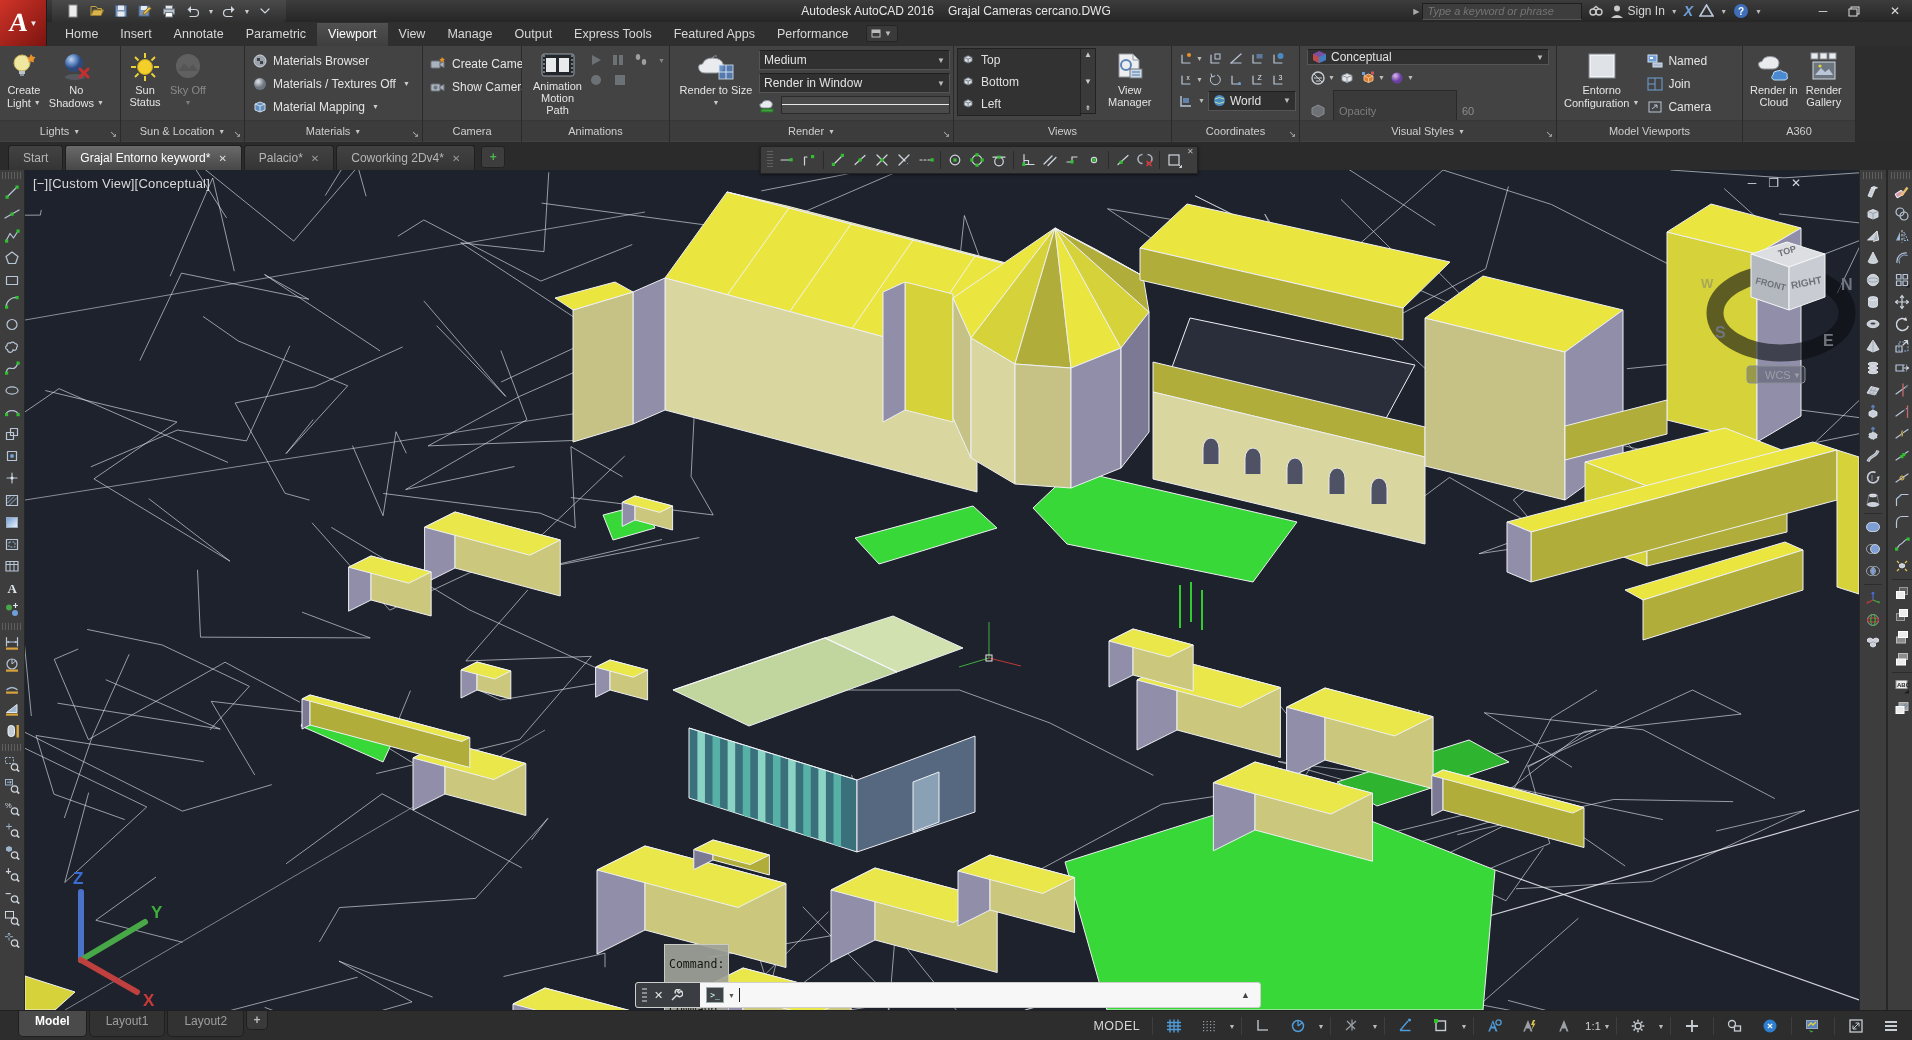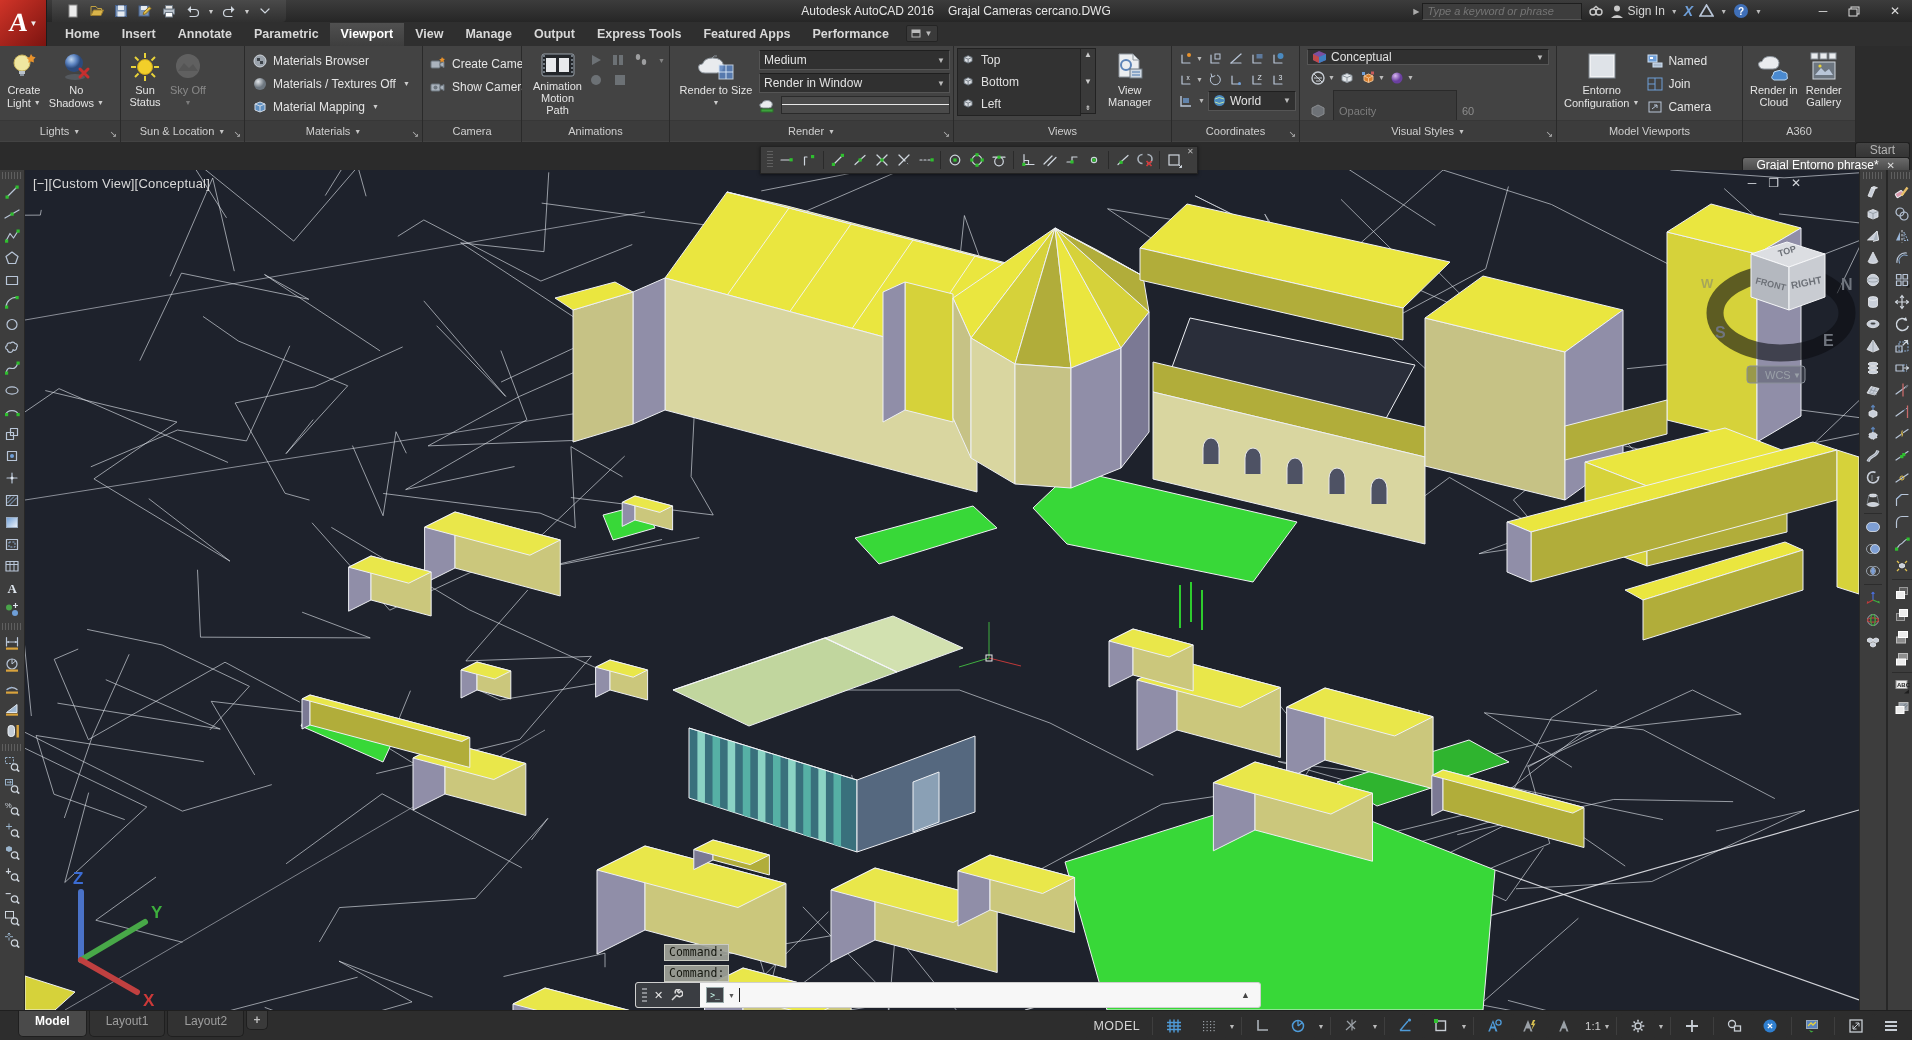--- a/index.html
+++ b/index.html
@@ -17,21 +17,21 @@
   #search-wrap{display:flex;align-items:center;gap:3px;}
   #search-wrap .exp{font-size:8px;color:#aaa;}
   #infocenter input{width:150px;height:15px;background:#3d3d3d;border:1px solid #1e1e1e;border-bottom-color:#555;color:#9a9a9a;font-style:italic;font-size:11px;padding:0 4px;outline:none;}
   .ic-item{display:flex;align-items:center;gap:3px;font-size:12px;color:#d6d6d6;}
   .ic-dd{font-size:7px;color:#bbb;}
   #winbtns{position:absolute;right:6px;top:0;height:22px;display:flex;align-items:center;gap:14px;color:#ddd;}
   .wbtn{width:22px;text-align:center;font-size:12px;}
   
   #menubar{position:absolute;left:0;top:22px;width:1912px;height:24px;background:#2f2f2f;display:flex;align-items:flex-end;}
   #menubar .spacer{width:54px;}
-  .mtab{padding:4px 11px 5px;color:#d8d8d8;font-size:12.5px;font-weight:bold;}
+  .mtab{padding:4px 11px 5px;color:#d8d8d8;font-size:12.5px;}
   .mtab.active{background:linear-gradient(#505050,#3e3e3e);color:#fff;}
   .ribbon-min{margin-left:6px;margin-bottom:4px;width:30px;height:15px;display:flex;align-items:center;justify-content:center;gap:3px;color:#bbb;background:#3a3a3a;border:1px solid #242424;border-radius:2px;font-size:8px;}
   
   #ribbon{position:absolute;left:0;top:46px;width:1912px;height:96px;background:#2c2c2c;display:flex;}
   .panel{height:96px;background:#434343;border-right:1px solid #2a2a2a;display:flex;flex-direction:column;flex:none;}
   .p-body{height:74px;display:flex;align-items:stretch;padding:2px 3px;box-sizing:border-box;}
   .p-foot{height:20px;background:#3c3c3c;border-top:1px solid #373737;display:flex;align-items:center;justify-content:center;color:#cfcfcf;font-size:11px;gap:4px;position:relative;}
   .p-foot .lnch{position:absolute;right:3px;bottom:2px;font-size:9px;color:#b5b5b5;}
   .p-foot .fdd{font-size:7px;color:#c5c5c5;}
   .bigbtn{display:flex;flex-direction:column;align-items:center;justify-content:flex-start;padding:2px 4px;border-radius:2px;color:#e4e4e4;font-size:11px;line-height:12px;text-align:center;}
@@ -43,41 +43,41 @@
   .vcol{display:flex;flex-direction:column;justify-content:flex-start;}
   .combo{display:flex;align-items:center;background:#303030;border:1px solid #555;border-top-color:#1f1f1f;color:#e2e2e2;font-size:12px;height:18px;padding:0 4px;gap:4px;}
   .combo .cdd{margin-left:auto;font-size:8px;color:#bbb;}
   .minibtn{width:21px;height:21px;display:flex;align-items:center;justify-content:center;border-radius:2px;}
   .mini-dd{font-size:7px;color:#bbb;width:8px;}
   #views-list{width:122px;height:66px;background:#323232;border:1px solid #222;display:flex;flex-direction:column;}
   .vitem{display:flex;align-items:center;gap:5px;height:22px;padding:0 4px;color:#e0e0e0;font-size:12px;}
   #views-scroll{width:15px;height:66px;background:#3a3a3a;border:1px solid #222;border-left:none;display:flex;flex-direction:column;align-items:center;justify-content:space-between;padding:1px 0;box-sizing:border-box;color:#ccc;font-size:8px;}
   .opfield{width:112px;height:16px;background:#3a3a3a;border:1px solid #2a2a2a;color:#7d7d7d;font-size:11px;display:flex;align-items:center;padding:12px 5px;}
   
-  #filetabs{position:absolute;left:0;top:142px;width:1912px;height:28px;background:#2b2b2b;display:flex;align-items:flex-end;padding-left:8px;box-sizing:border-box;flex-direction:column;}
+  #filetabs{position:absolute;left:0;top:142px;width:1912px;height:28px;background:#2b2b2b;display:flex;align-items:flex-end;padding-left:8px;box-sizing:border-box;}
   .ftab{height:24px;display:flex;align-items:center;gap:8px;padding:0 14px;margin-right:2px;background:linear-gradient(#424242,#353535);color:#b5b5b5;font-size:12px;border:1px solid #1f1f1f;border-bottom:none;border-radius:3px 3px 0 0;}
   .ftab.active{background:linear-gradient(#6a6a6a,#474747);color:#fff;}
   .ftab .fx{font-size:10px;color:#999;}
   .ftab.active .fx{color:#ddd;}
   #ftab-plus{width:22px;height:20px;margin-left:4px;margin-bottom:2px;background:#3d3d3d;border:1px solid #222;border-radius:3px;color:#4db84d;display:flex;align-items:center;justify-content:center;font-weight:bold;}
   
   #workspace{position:absolute;left:0;top:170px;width:1912px;height:840px;display:flex;}
   .vtb{background:#3d3d3d;border-right:1px solid #272727;display:flex;flex-direction:column;align-items:center;flex:none;overflow:hidden;}
   #tb-left{width:24px;}
   #tb-modeling{width:26px;border-left:1px solid #272727;}
   #tb-modify{width:28px;border-left:1px solid #272727;}
   .tb-handle{width:80%;height:7px;margin:2px 0;background:repeating-linear-gradient(90deg,#5f5f5f 0 1px,transparent 1px 3px);background-size:100% 2px;background-repeat:repeat-y;background-position:0 1px;}
   .icbtn{width:22px;height:22px;display:flex;align-items:center;justify-content:center;border-radius:2px;flex:none;}
   .tb-sep{width:70%;height:1px;background:#2c2c2c;margin:2px 0;flex:none;}
   #canvas{position:relative;width:1834px;height:840px;background:#1e222c;flex:none;overflow:hidden;}
   #scene{position:absolute;left:0;top:0;}
   #vp-label{position:absolute;left:8px;top:6px;color:#d9d9d9;font-size:13px;letter-spacing:.2px;}
   #vp-controls{position:absolute;right:58px;top:6px;display:flex;gap:12px;color:#d5d8dd;font-size:12px;}
   #cmd-chips{position:absolute;left:639px;top:774px;display:flex;flex-direction:column;gap:4px;}
-  .chip{background:rgba(158,162,152,.92);border:1px solid #caccc2;color:#15170f;font-family:"DejaVu Sans Mono",monospace;font-size:11.5px;padding:0 4px;height:15px;line-height:15px;width:max-content;}
+  .chip{background:rgba(158,162,152,.92);border:1px solid #caccc2;color:#15170f;font-family:"DejaVu Sans Mono",monospace;font-size:11.5px;padding:12px 4px;height:15px;line-height:15px;width:max-content;}
   #cmdbar{position:absolute;left:610px;top:812px;width:624px;height:24px;display:flex;align-items:stretch;border:1px solid #cfcfcf;border-radius:3px;overflow:hidden;background:#f7f7f7;}
   #cmdbar .drag{width:64px;background:#3a3d42;display:flex;align-items:center;gap:7px;padding:0 6px;box-sizing:border-box;}
   #cmdbar .dots{width:5px;height:14px;background:repeating-linear-gradient(#8a8d92 0 2px,transparent 2px 4px);}
   #cmdbar .cx{color:#e8e8e8;font-size:11px;}
   #cmdbar .cin{flex:1;display:flex;align-items:center;gap:4px;padding:0 6px;}
   #cmdbar .prompt{width:16px;height:14px;background:#3f4247;border:1px solid #9aa;color:#cfe;font-size:8px;display:flex;align-items:center;justify-content:center;font-family:"DejaVu Sans Mono",monospace;}
   #cmdbar .pdd{font-size:7px;color:#555;}
   #cmdbar .caret{width:1px;height:14px;background:#222;}
   #cmdbar .up{margin-left:auto;color:#444;font-size:9px;padding-right:4px;display:flex;align-items:center;}
   
@@ -791,21 +791,21 @@
         </div>
     </div>
     <div style="flex:1;background:#2c2c2c;"></div>
   </div>
 
   <div id="filetabs">
       <div class="ftab">
         <span>Start</span>
       </div>
       <div class="ftab active">
-        <span>Grajal Entorno phrase*</span>
+        <span>Grajal Entorno keyword*</span>
         <span class="fx">✕</span>
       </div>
       <div class="ftab">
         <span>Palacio*</span>
         <span class="fx">✕</span>
       </div>
       <div class="ftab">
         <span>Coworking 2Dv4*</span>
         <span class="fx">✕</span>
       </div>

